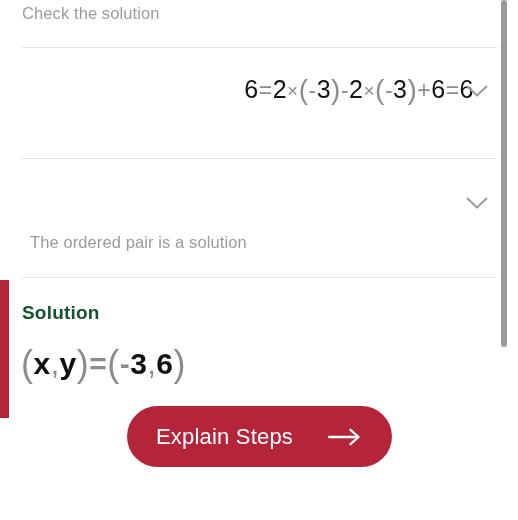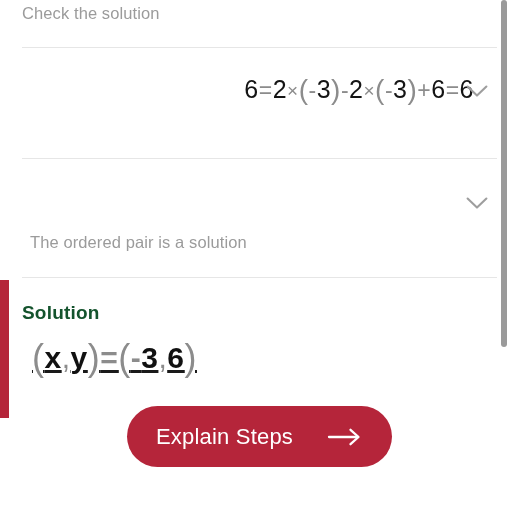--- a/index.html
+++ b/index.html
@@ -117,27 +117,26 @@
     position: absolute;
     left: 22px;
     top: 22px;
     font-size: 19px;
     font-weight: bold;
     color: #14532d;
     letter-spacing: 0.2px;
   }
   .solution-expr {
     position: absolute;
-    left: 32px;
+    left: 21px;
     top: 57px;
     font-size: 30px;
     font-weight: bold;
-    line-height: 38px;
+    line-height: 50px;
     letter-spacing: 0.5px;
-    text-decoration: underline;
   }
   .solution-expr .paren { font-size: 36px; font-weight: normal; color: #8c8c8c; position: relative; top: 2px; }
   .solution-expr .op { color: #8c8c8c; }
   .solution-expr .comma { color: #8c8c8c; font-weight: normal; }
   .solution-expr .var { color: #111111; }
   .solution-expr .num { color: #111111; }
 
   
   .explain-button {
     position: absolute;

